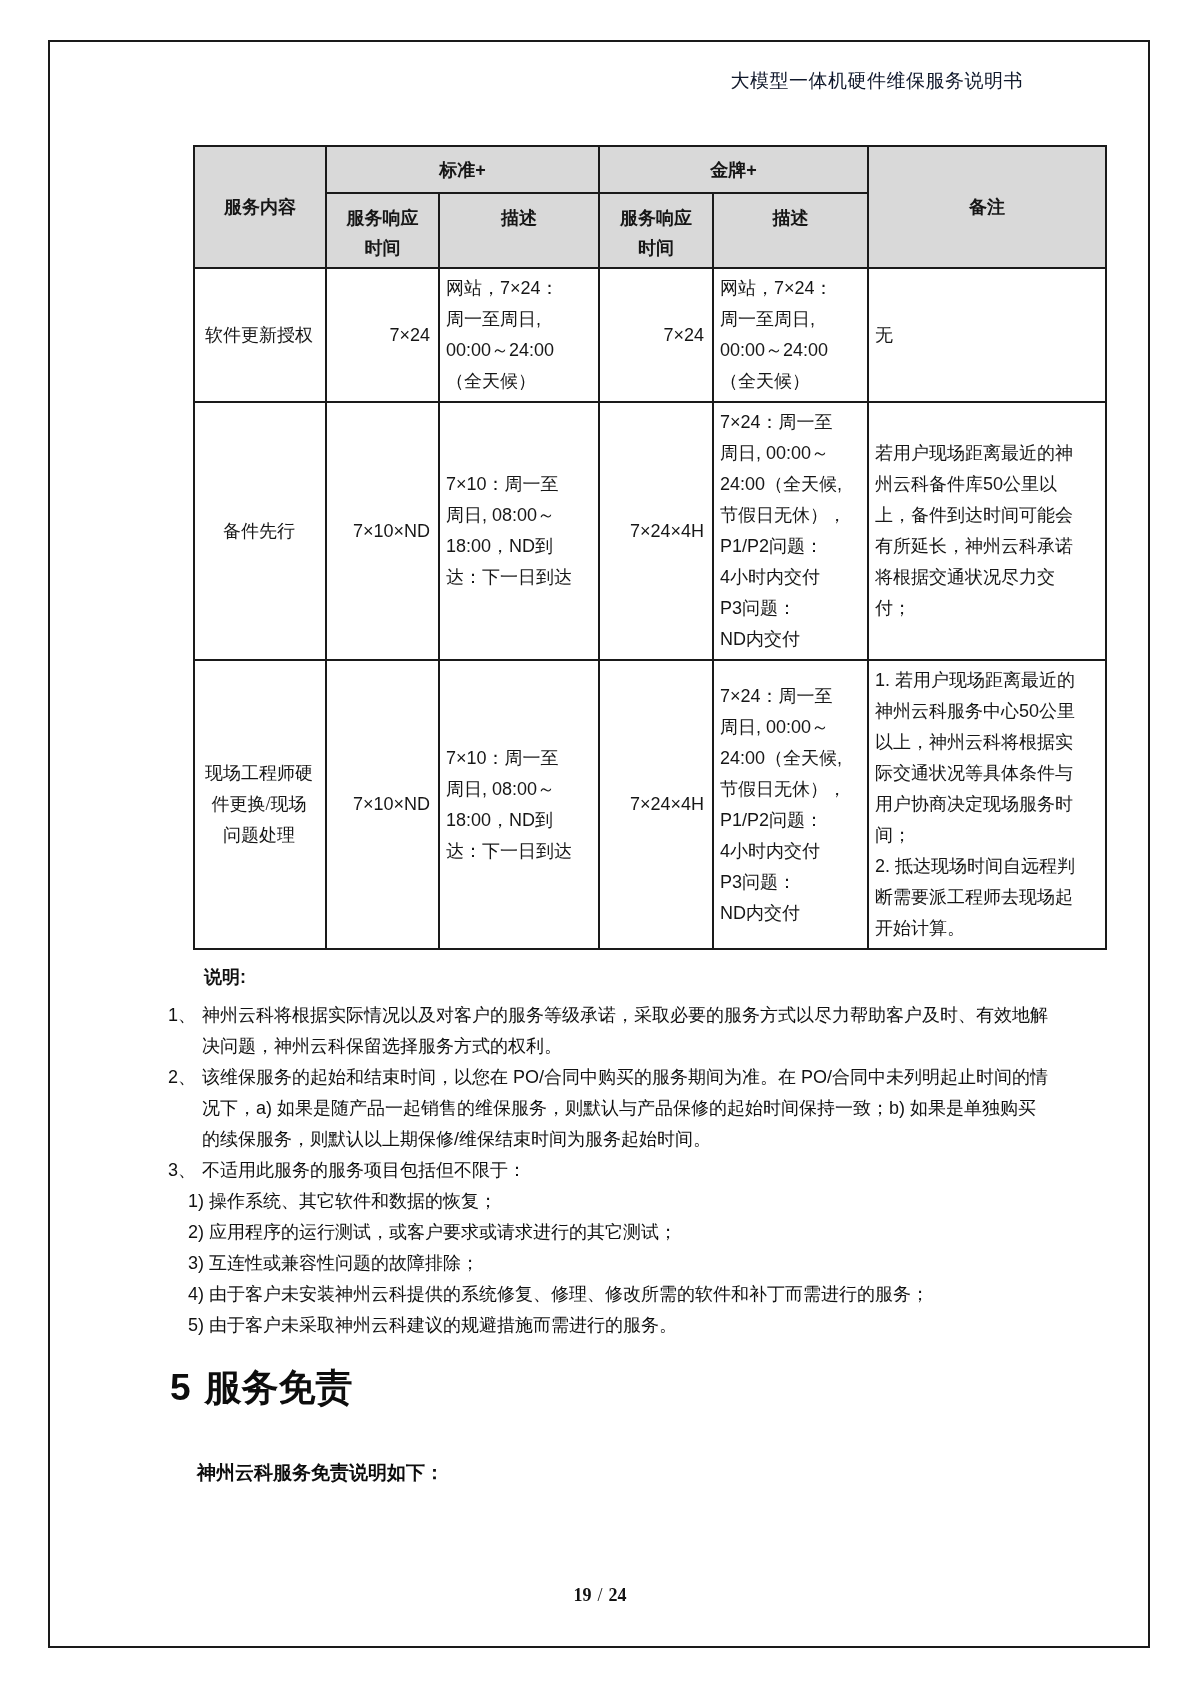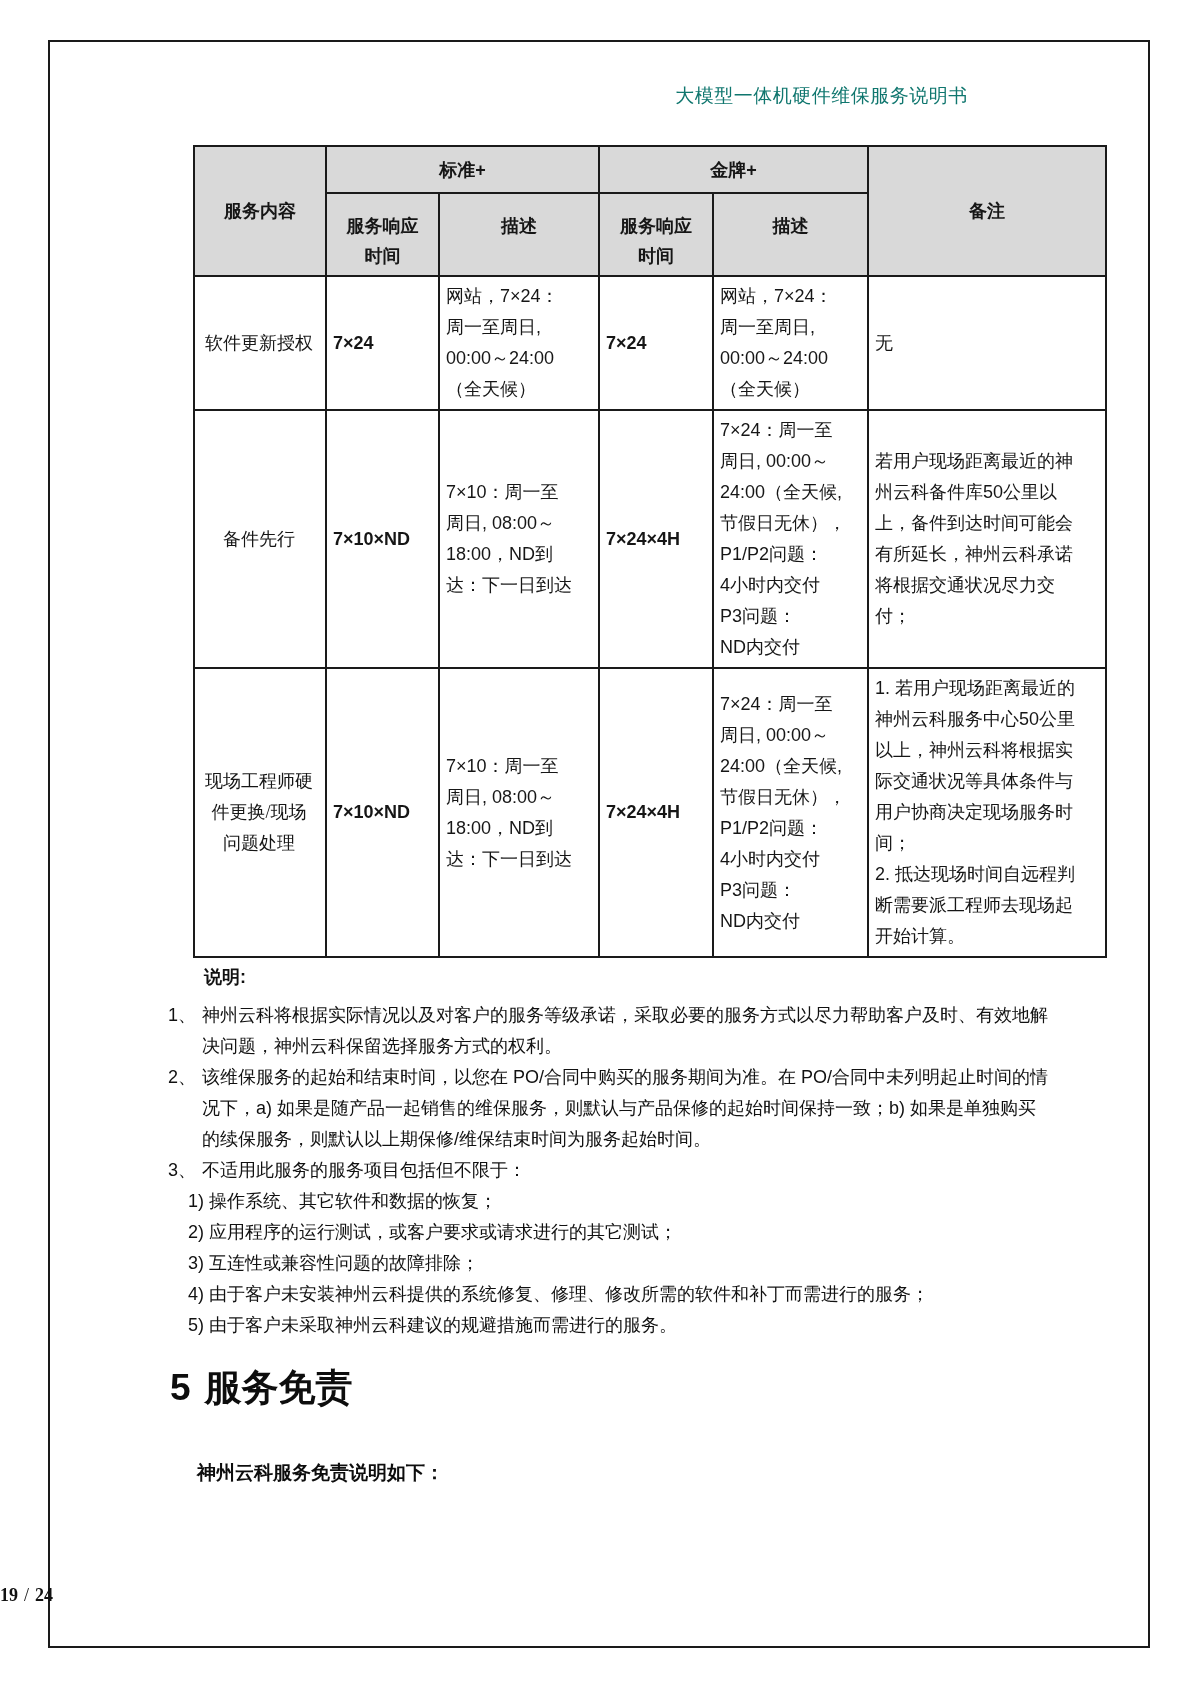--- a/index.html
+++ b/index.html
@@ -8,41 +8,41 @@
     font-family:"Liberation Sans","DejaVu Sans",sans-serif; color:#111111;
   }
   * { box-sizing:border-box; }
 
   .page-frame {
     position:absolute; left:48px; top:40px; width:1102px; height:1608px;
     border:2px solid #1a1a1a; background:#ffffff;
   }
 
   .doc-title {
-    position:absolute; left:620px; top:83px; width:403px; text-align:center;
+    position:absolute; left:620px; top:68px; width:403px; text-align:right;
     font-family:"Liberation Serif","DejaVu Serif",serif;
-    font-size:19px; letter-spacing:0.5px; color:#0f766e;
+    font-size:19px; letter-spacing:0.5px; color:#0f172a;
   }
 
   table.svc-table {
     position:absolute; left:193px; top:145px; width:912px;
     border-collapse:collapse; table-layout:fixed;
   }
   .svc-table th, .svc-table td {
     border:2px solid #1a1a1a; font-size:18px; color:#161616;
     padding:4px 8px; overflow:hidden;
   }
   .svc-table th {
     background:#d9d9d9; font-weight:bold; text-align:center; vertical-align:middle;
     line-height:30px;
   }
-  .svc-table th.sub-head { vertical-align:top; padding-top:17px; white-space:pre-line;margin-top:19px; }
+  .svc-table th.sub-head { vertical-align:top; padding-top:9px; white-space:pre-line;margin-top:19px; }
   .svc-table td { background:#ffffff; line-height:31px; vertical-align:middle;padding-left:6px; }
   .cell-service { text-align:center; padding-left:9px; white-space:pre-line;font-family:Liberation Serif, serif; }
-  .cell-time    { text-align:left;font-weight:bold; }
+  .cell-time    { text-align:right; }
   .cell-desc    { text-align:left; padding-left:10px; padding-right:4px; white-space:pre-line; }
   .cell-remark  { text-align:left; padding-left:10px; padding-right:10px; white-space:pre-line; }
 
   .row-h1 { height:47px; }
   .row-h2 { height:72px; }
   .row-b1 { height:126px; }
   .row-b2 { height:251px; }
   .row-b3 { height:286px; }
 
   .notes { position:absolute; left:168px; top:962px; width:882px; font-size:18px; line-height:31px; }
@@ -57,21 +57,21 @@
     font-size:37px; font-weight:bold; color:#0d0d0d;
   }
   .section-heading .sec-num { margin-right:14px; }
 
   .disclaimer-intro {
     position:absolute; left:197px; top:1460px;
     font-size:19px; font-weight:bold; color:#0d0d0d;
   }
 
   .page-footer {
-    position:absolute; left:0; top:1585px; width:1200px; text-align:left;
+    position:absolute; left:0; top:1585px; width:1200px; text-align:center;
     font-family:"Liberation Serif","DejaVu Serif",serif;
     font-size:18px; font-weight:bold; color:#111111;
   }
   .page-footer .sep { font-weight:normal; padding:0 6px; }
 </style>
 </head>
 <body>
 
 <div class="page-frame"></div>
 

